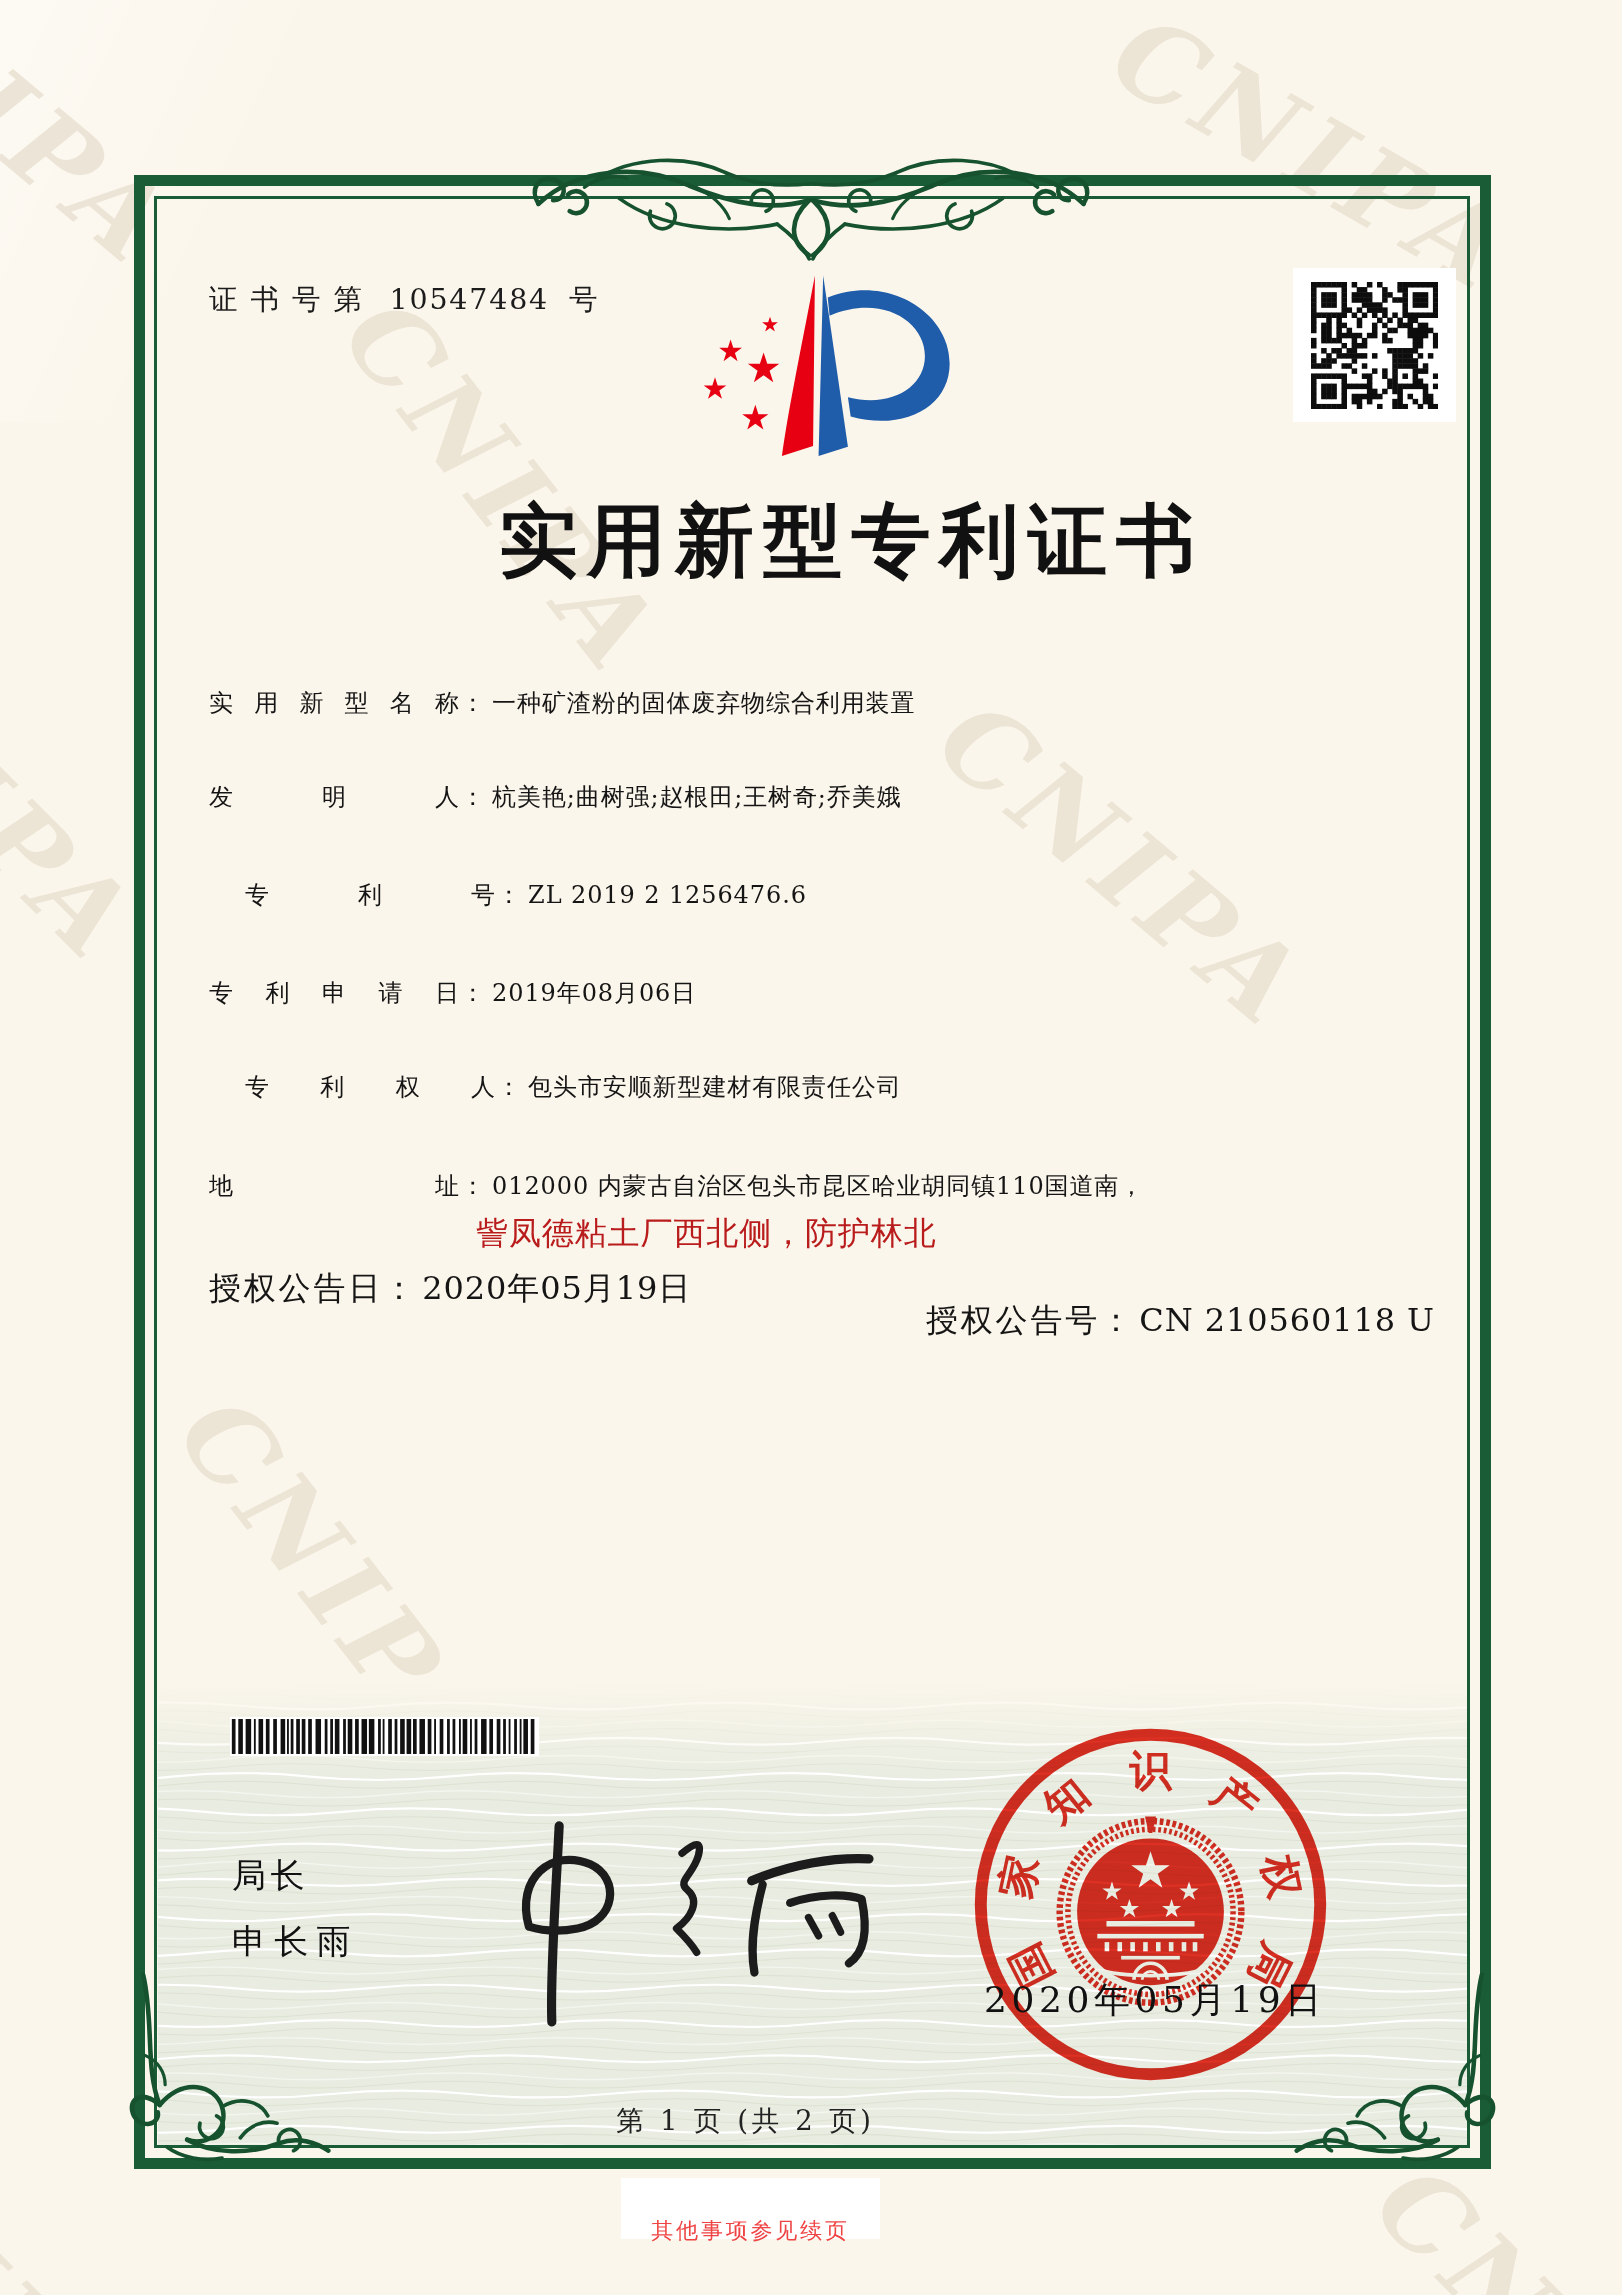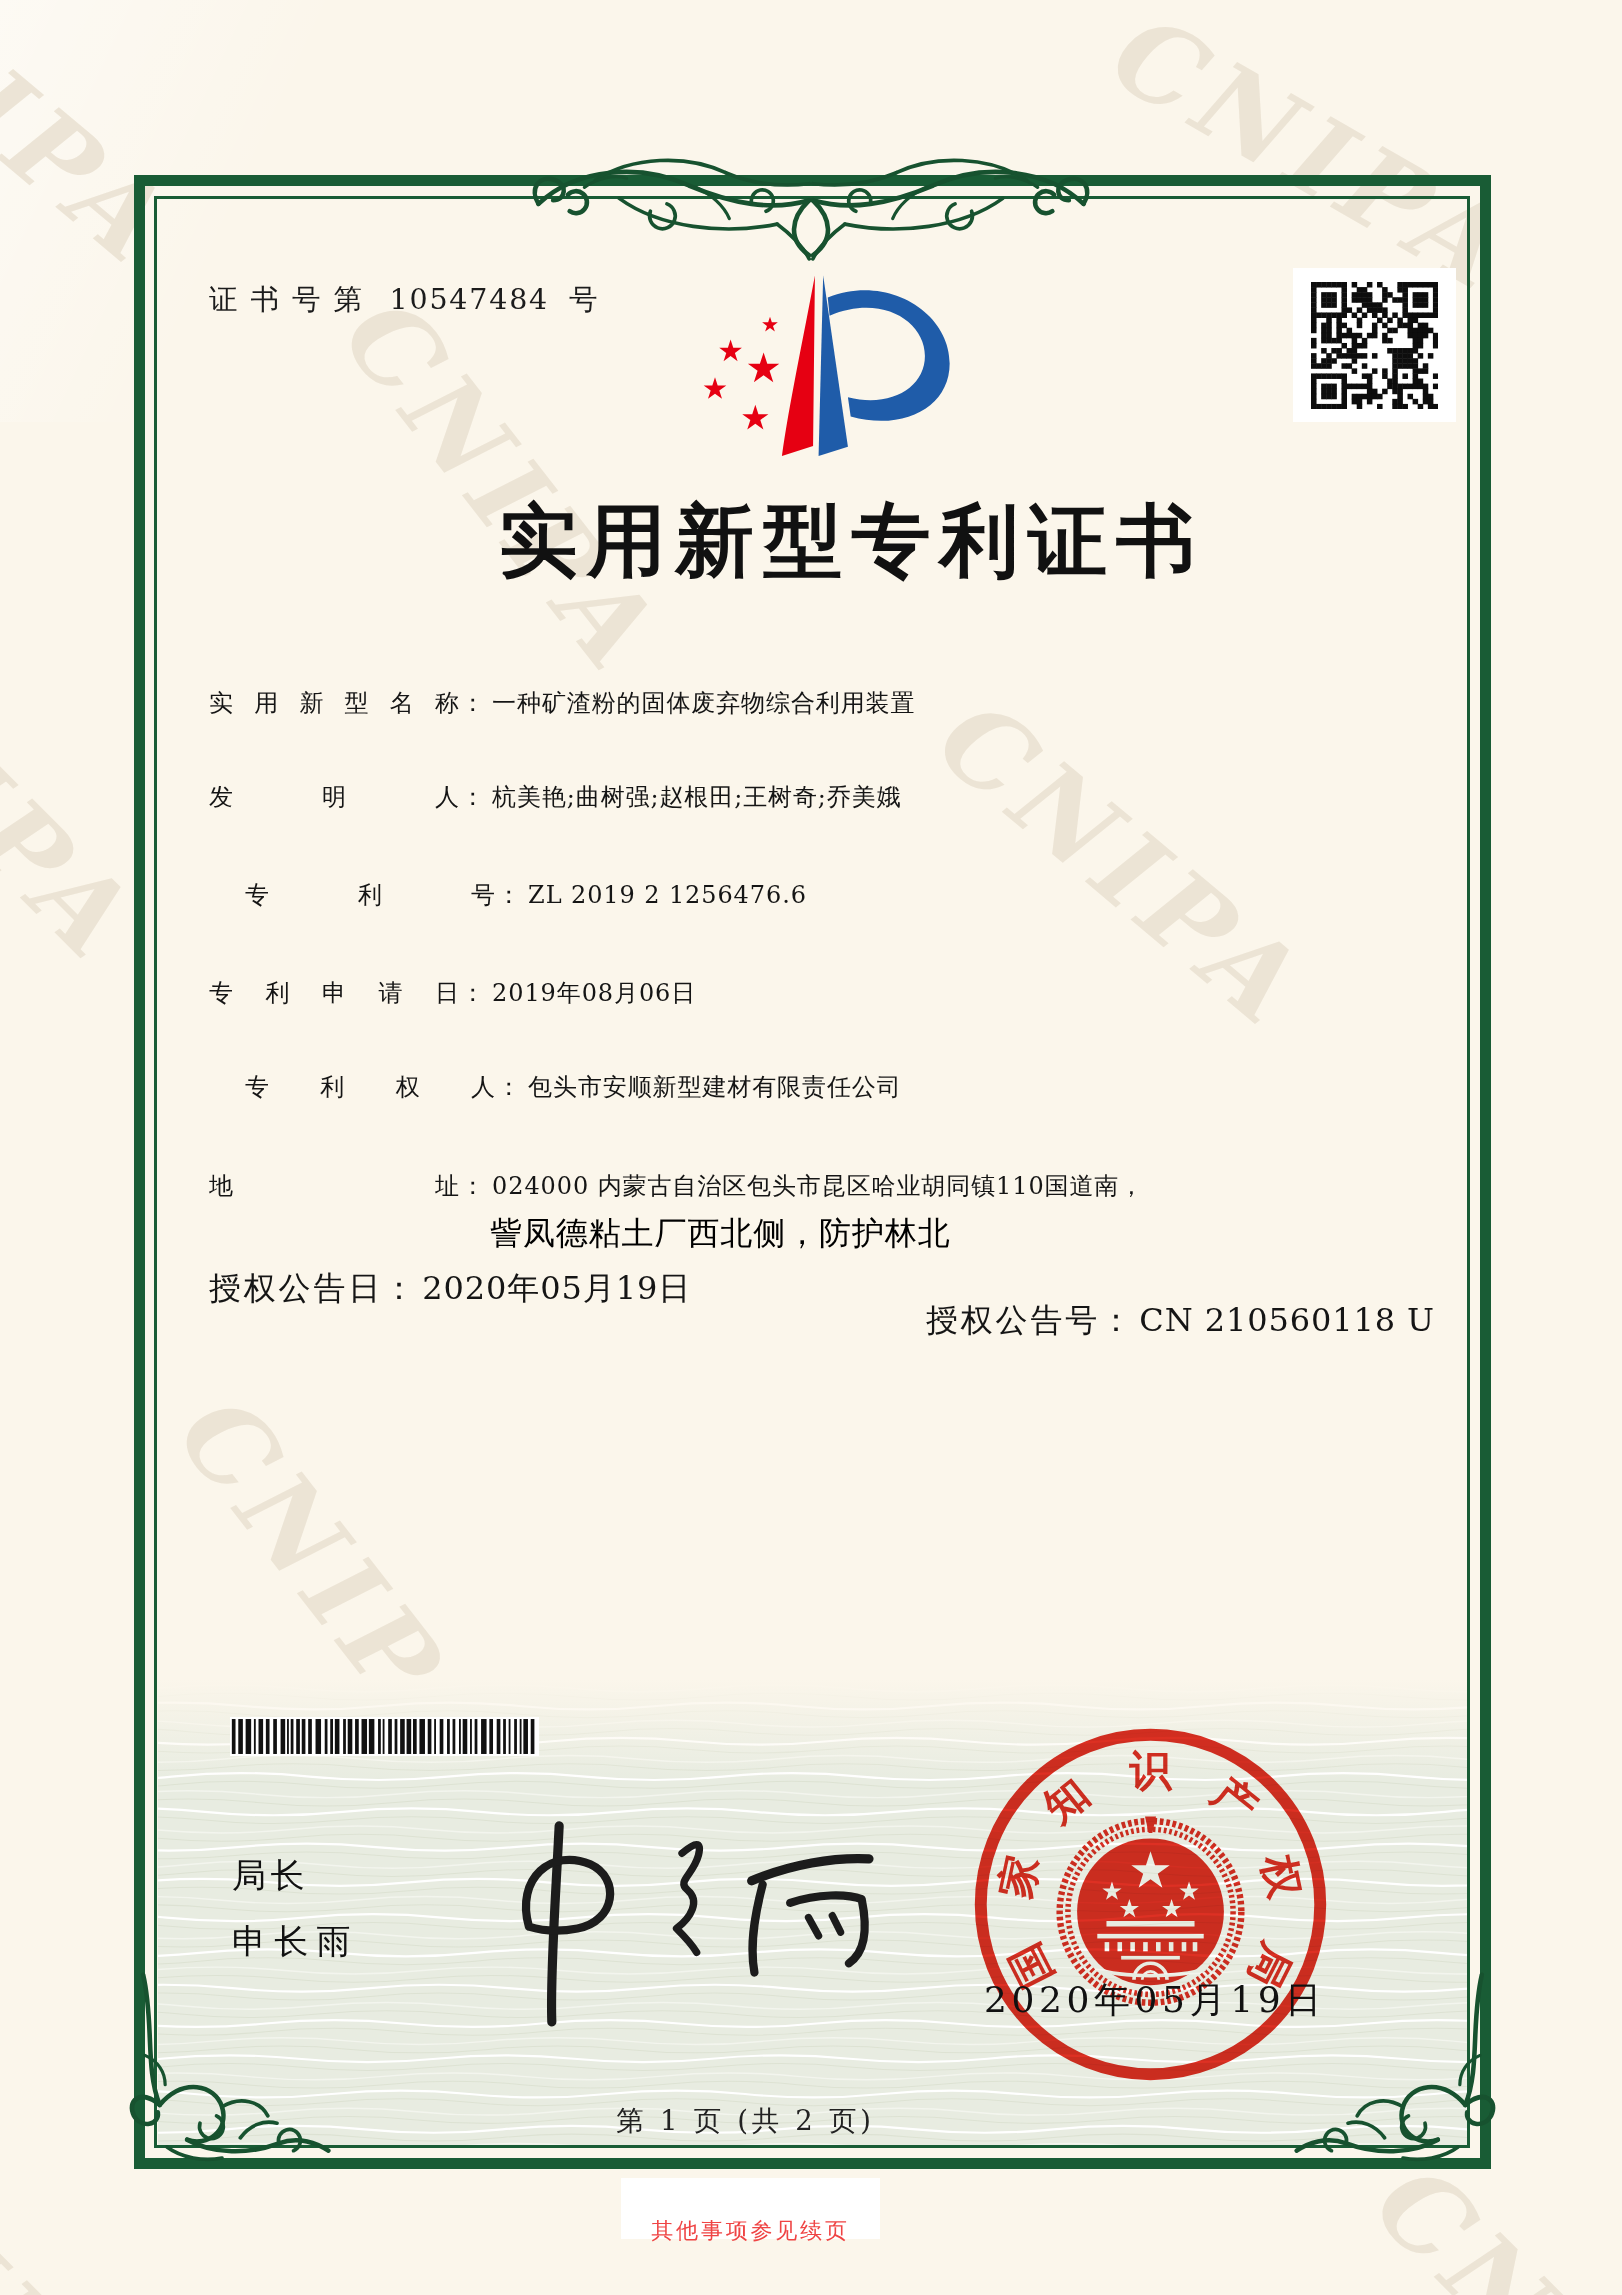--- a/index.html
+++ b/index.html
@@ -39,21 +39,21 @@
 
   .title{position:absolute;left:0;top:489px;width:1623px;text-align:center;z-index:4;
          font-size:79px;font-weight:bold;letter-spacing:9.2px;color:#111;padding-left:40px;}
 
   
   .row{position:absolute;left:209px;z-index:4;font-size:24px;color:#151515;white-space:nowrap;}
   .row .flabel{display:inline-block;width:250px;text-align:justify;text-align-last:justify;}
   .row .colon{margin-left:1.8px;}
   .row .fvalue{margin-left:7.3px;letter-spacing:0.9px;}
   .r1{top:687px;} .r2{top:781px;} .r3{top:879px;margin-left:36px;} .r4{top:977px;} .r5{top:1071px;margin-left:36px;} .r6{top:1170px;}
-  .addr2{position:absolute;left:490px;top:1212px;z-index:4;font-size:32px;color:#000000;letter-spacing:0.9px;}
+  .addr2{position:absolute;left:476px;top:1212px;z-index:4;font-size:32px;color:#b91c1c;letter-spacing:0.9px;}
 
   .grant{position:absolute;left:209px;top:1267px;z-index:4;font-size:32px;color:#151515;white-space:nowrap;}
   .grant .plabel{letter-spacing:2.8px;}
   .grant .gval{margin-left:7.3px;letter-spacing:0.9px;}
   .grant-no{position:absolute;left:926px;top:1267px;margin-top:32px;}
 
   .paras{position:absolute;left:207px;top:1333px;width:1214px;z-index:4;font-size:32px;line-height:46px;
          color:#1a1a1a;text-align:justify;}
   .paras p{margin:0;text-indent:2em;letter-spacing:0.9px;}
 
@@ -559,21 +559,21 @@
   <div class="row r3">
     <span class="flabel">专利号</span><span class="colon">：</span><span class="fvalue">ZL 2019 2 1256476.6</span>
   </div>
   <div class="row r4">
     <span class="flabel">专利申请日</span><span class="colon">：</span><span class="fvalue">2019年08月06日</span>
   </div>
   <div class="row r5">
     <span class="flabel">专利权人</span><span class="colon">：</span><span class="fvalue">包头市安顺新型建材有限责任公司</span>
   </div>
   <div class="row r6">
-    <span class="flabel">地址</span><span class="colon">：</span><span class="fvalue">024000 内蒙古自治区包头市昆区哈业胡同镇110国道南，</span>
+    <span class="flabel">地址</span><span class="colon">：</span><span class="fvalue">012000 内蒙古自治区包头市昆区哈业胡同镇110国道南，</span>
   </div>
   <div class="addr2">訾凤德粘土厂西北侧，防护林北</div>
 
   <div class="grant">
     <span class="plabel">授权公告日</span><span>：</span><span class="gval">2020年05月19日</span>
   </div>
   <div class="grant grant-no">
     <span class="plabel">授权公告号</span><span>：</span><span class="gval">CN 210560118 U</span>
   </div>
 

